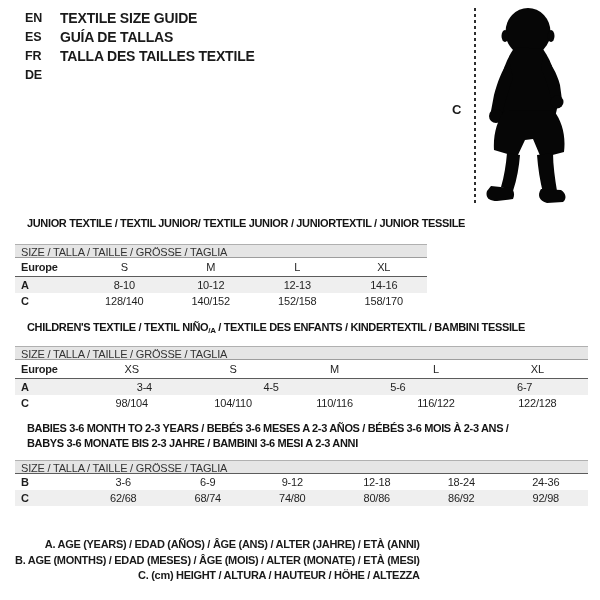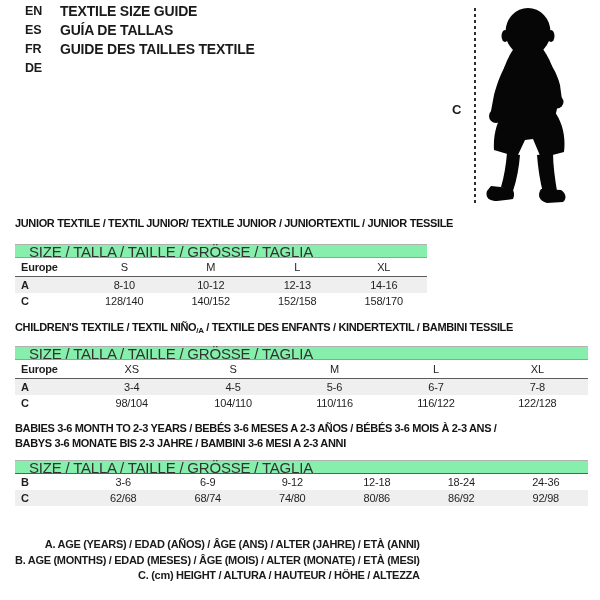--- a/index.html
+++ b/index.html
@@ -4,53 +4,53 @@
 <style>
   html,body{margin:0;padding:0;}
   body{
     width:600px;height:600px;background:#ffffff;
     font-family:"Liberation Sans","DejaVu Sans",sans-serif;
     color:#1a1a1a;-webkit-font-smoothing:antialiased;
   }
   #page{position:relative;width:600px;height:600px;background:#fff;overflow:hidden;}
 
   
-  .langs{position:absolute;left:25px;top:1px;}
+  .langs{position:absolute;left:25px;top:8px;}
   .lang-row{display:flex;height:19px;align-items:center;}
   .lang-code{width:35px;font-weight:700;font-size:12.5px;letter-spacing:-0.2px;}
   .lang-label{font-weight:700;font-size:14px;letter-spacing:-0.2px;white-space:nowrap;}
 
   
   .height-line{
     position:absolute;left:474px;top:8px;width:2px;height:198px;
     background:repeating-linear-gradient(to bottom,#2e2e2e 0 3px,transparent 3px 6px);
   }
   .height-label{position:absolute;left:452px;top:102px;font-weight:700;font-size:13px;}
   .silhouette{position:absolute;left:479px;top:5px;}
 
   
   .sec-title{
-    position:absolute;left:15px;font-weight:700;font-size:11px;
+    position:absolute;left:27px;font-weight:700;font-size:11px;
     letter-spacing:-0.35px;white-space:nowrap;color:#141414;
   }
   .sec-title .sub{font-size:8px;vertical-align:-2px;}
   #sec1-title{top:217px;}
   #sec2-title{top:321px;}
   #sec3-title{top:421px;line-height:15px;}
 
   
   .size-table{position:absolute;left:15px;}
   #table1{top:244px;width:412px;}
   #table2{top:346px;width:573px;}
   #table3{top:460px;width:573px;}
 
   .size-band{
-    height:14px;line-height:14px;background:#86efac;
+    height:14px;line-height:14px;background:#e5e5e5;
     border-top:1px solid #b0b0b0;border-bottom:1px solid #9d9d9d;
-    padding-left:14px;font-size:15px;letter-spacing:-0.2px;color:#333;
+    padding-left:6px;font-size:11px;letter-spacing:-0.2px;color:#333;
     box-sizing:border-box;
   }
   .size-band.dark-bottom{border-bottom:1px solid #5c5c5c;}
 
   .t-row{display:flex;font-size:11px;color:#1f1f1f;letter-spacing:-0.2px;}
   .cols-row{height:18px;line-height:18px;border-bottom:1px solid #5c5c5c;}
   .data-row{height:16px;line-height:16px;}
   .data-row.shaded{background:#efefef;}
   .cell-label{width:66px;padding-left:6px;font-weight:700;box-sizing:border-box;}
   .cell{flex:1;text-align:center;}
@@ -68,21 +68,21 @@
     <div class="lang-row">
       <span class="lang-code">EN</span>
       <span class="lang-label">TEXTILE SIZE GUIDE</span>
     </div>
     <div class="lang-row">
       <span class="lang-code">ES</span>
       <span class="lang-label">GUÍA DE TALLAS</span>
     </div>
     <div class="lang-row">
       <span class="lang-code">FR</span>
-      <span class="lang-label">GUIDE DES TAILLES TEXTILE</span>
+      <span class="lang-label">TALLA DES TAILLES TEXTILE</span>
     </div>
     <div class="lang-row">
       <span class="lang-code">DE</span>
     </div>
   </div>
 
   <div class="height-line"></div>
   <div class="height-label">C</div>
   <svg class="silhouette" width="100" height="202" viewBox="0 0 100 202" xmlns="http://www.w3.org/2000/svg">
     <g fill="#060606">
@@ -147,21 +147,20 @@
       <span class="cell">M</span>
       <span class="cell">L</span>
       <span class="cell">XL</span>
     </div>
     <div class="t-row data-row shaded">
       <span class="cell-label">A</span>
       <span class="cell">3-4</span>
       <span class="cell">4-5</span>
       <span class="cell">5-6</span>
       <span class="cell">6-7</span>
-      <span class="cell">7-8</span>
     </div>
     <div class="t-row data-row">
       <span class="cell-label">C</span>
       <span class="cell">98/104</span>
       <span class="cell">104/110</span>
       <span class="cell">110/116</span>
       <span class="cell">116/122</span>
       <span class="cell">122/128</span>
     </div>
   </div>

